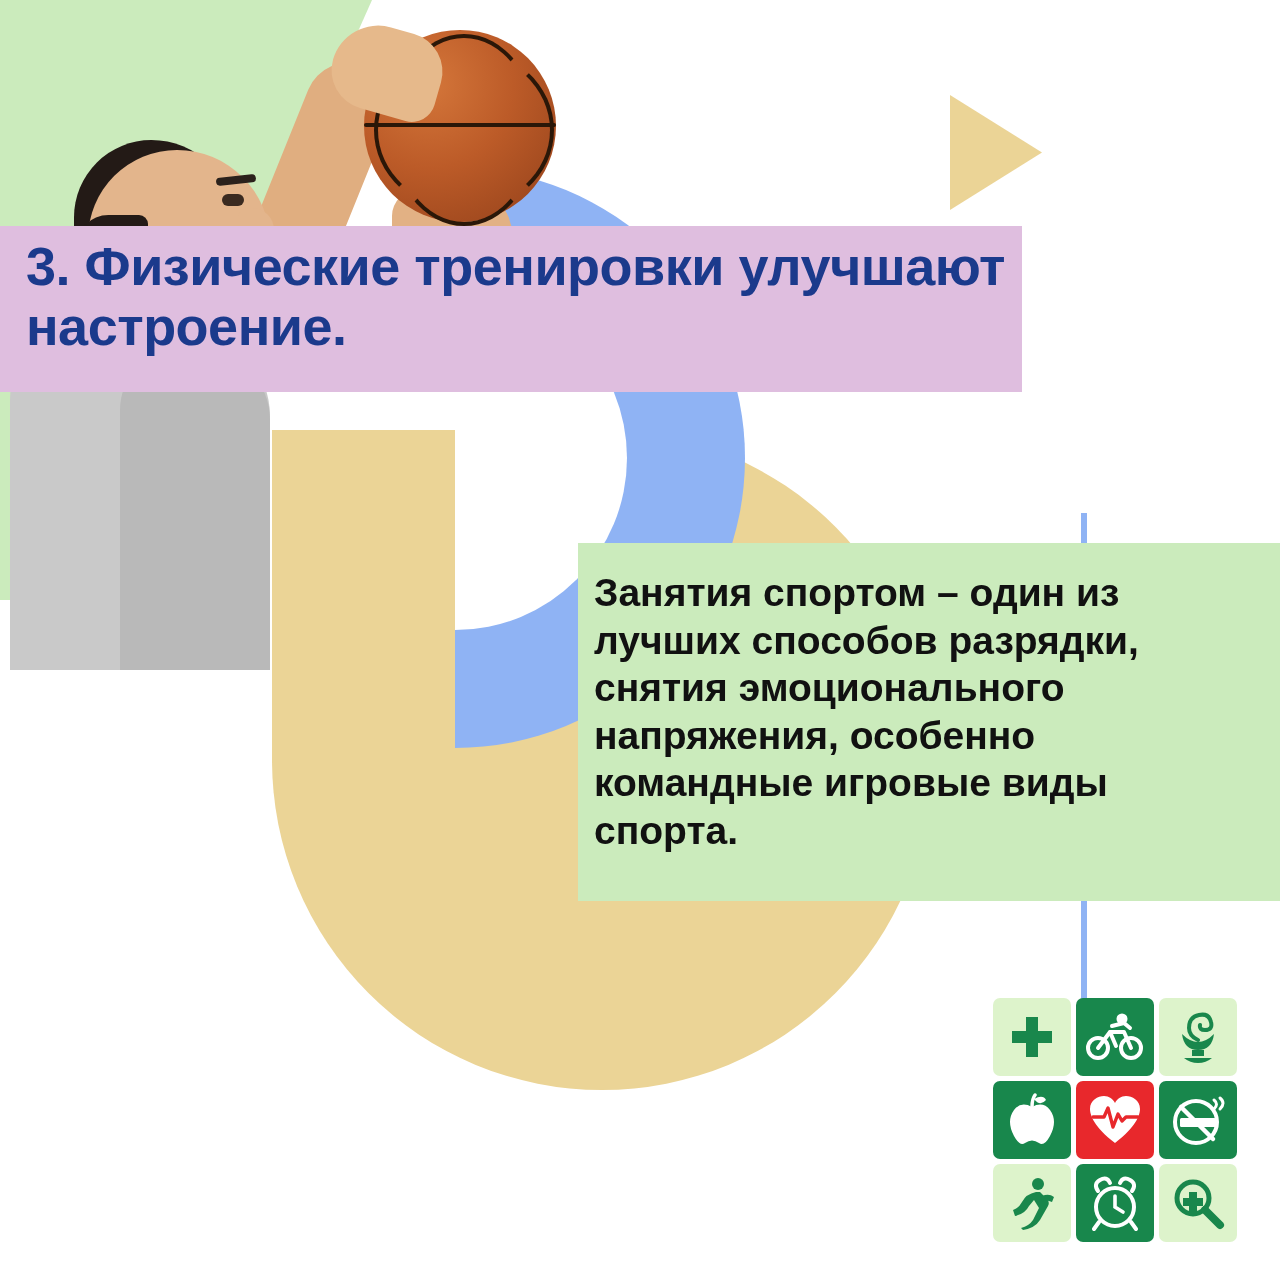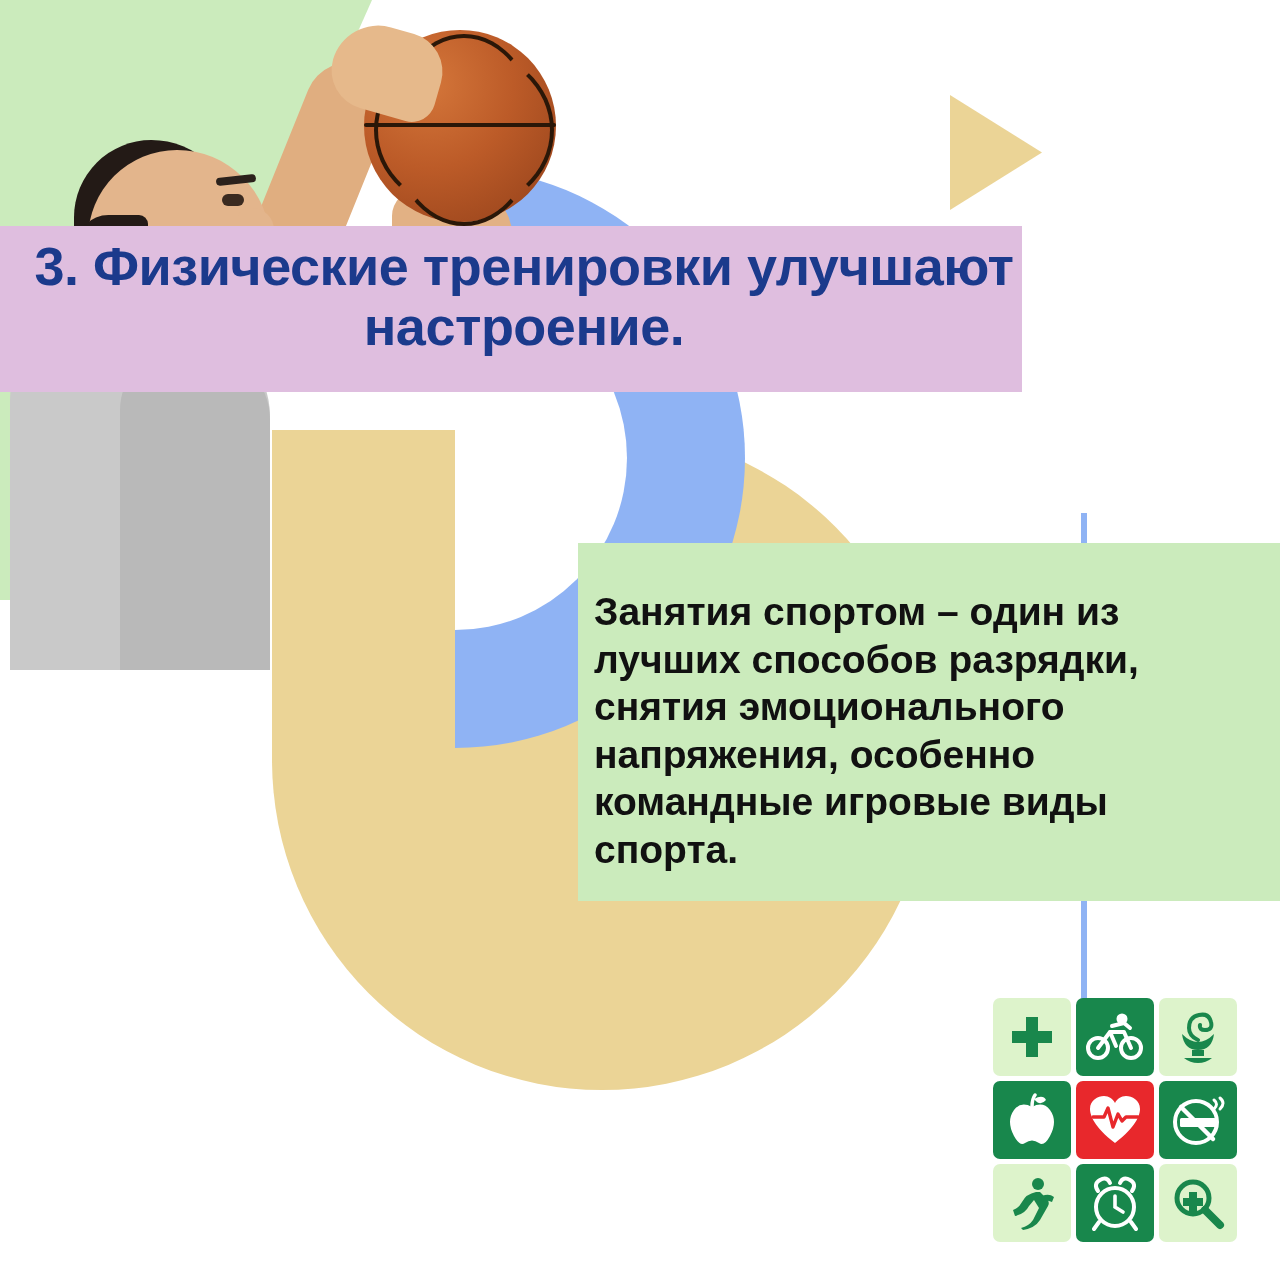--- a/index.html
+++ b/index.html
@@ -227,39 +227,37 @@
     box-sizing: border-box;
     padding: 10px 0 0 26px;
   }
   #title-text {
     font-size: 54px;
     font-weight: 900;
     line-height: 1.12;
     color: #1B3A8C;
     letter-spacing: -0.5px;
     white-space: pre-line;
-    text-align: center;
   }
 
   
   #body-box {
     position: absolute;
     left: 578px; top: 543px;
     width: 702px; height: 358px;
     background: #CBEBBC;
     box-sizing: border-box;
     padding: 26px 18px 0 16px;
   }
   #body-text {
     font-size: 39px;
     font-weight: 700;
     line-height: 1.22;
     color: #111111;
     white-space: pre-line;
-    margin-top: 19px;
   }
 
   
   #icon-grid {
     position: absolute;
     left: 993px; top: 998px;
     width: 250px; height: 250px;
     display: grid;
     grid-template-columns: repeat(3, 78px);
     grid-template-rows: repeat(3, 78px);

